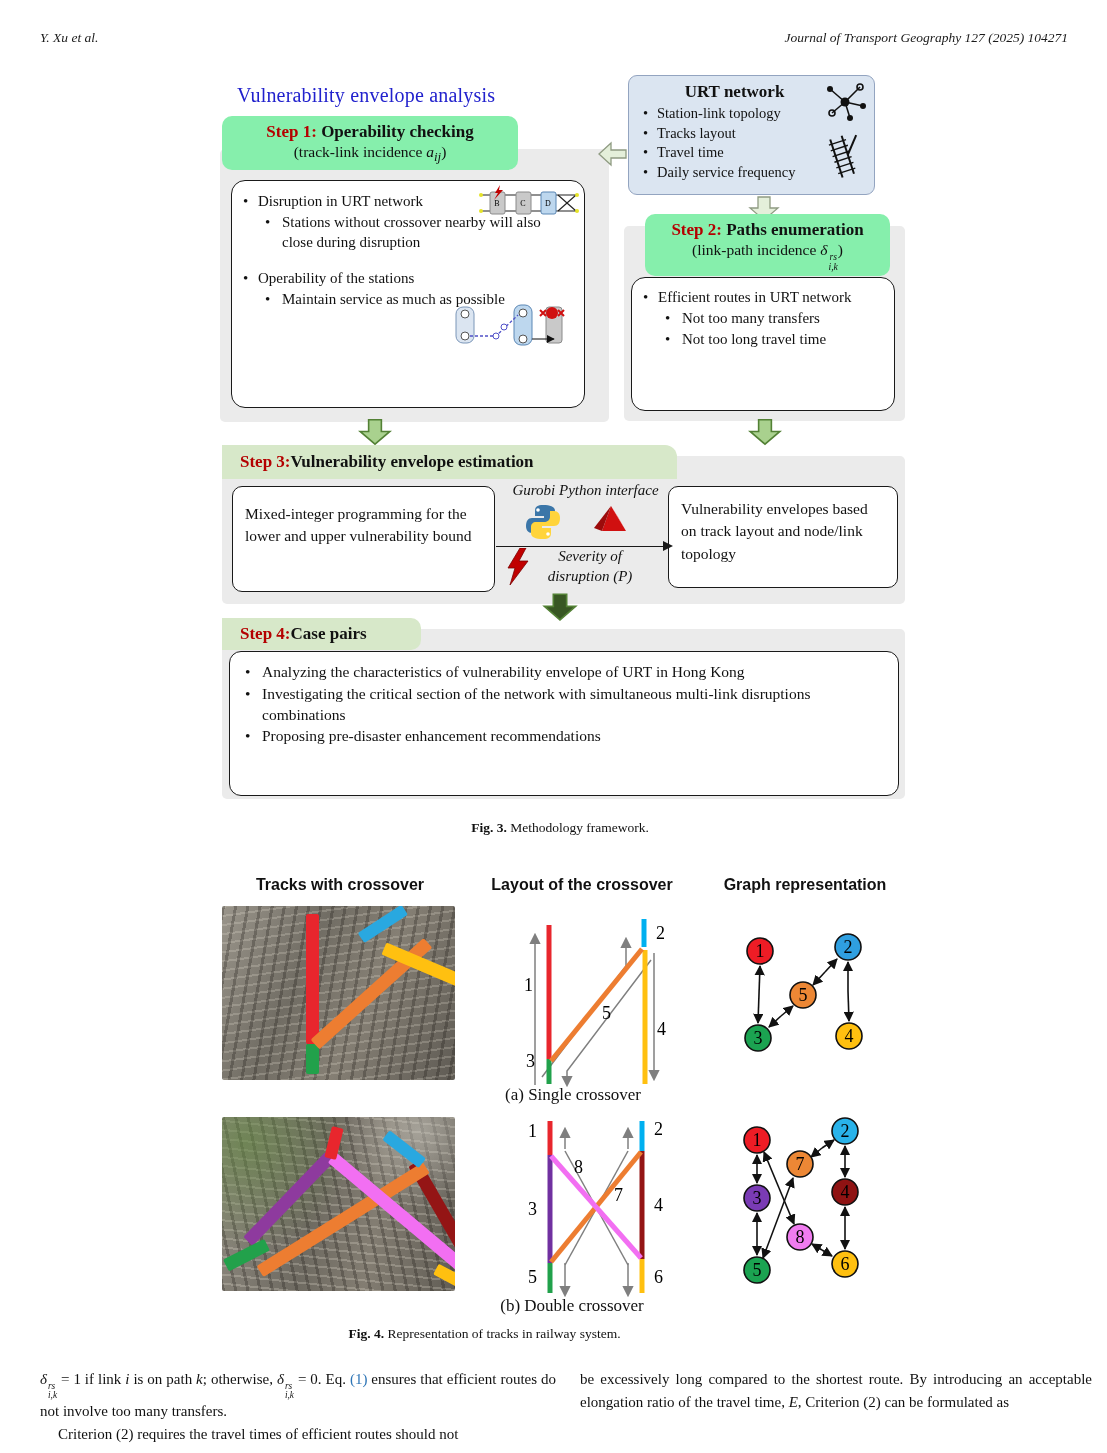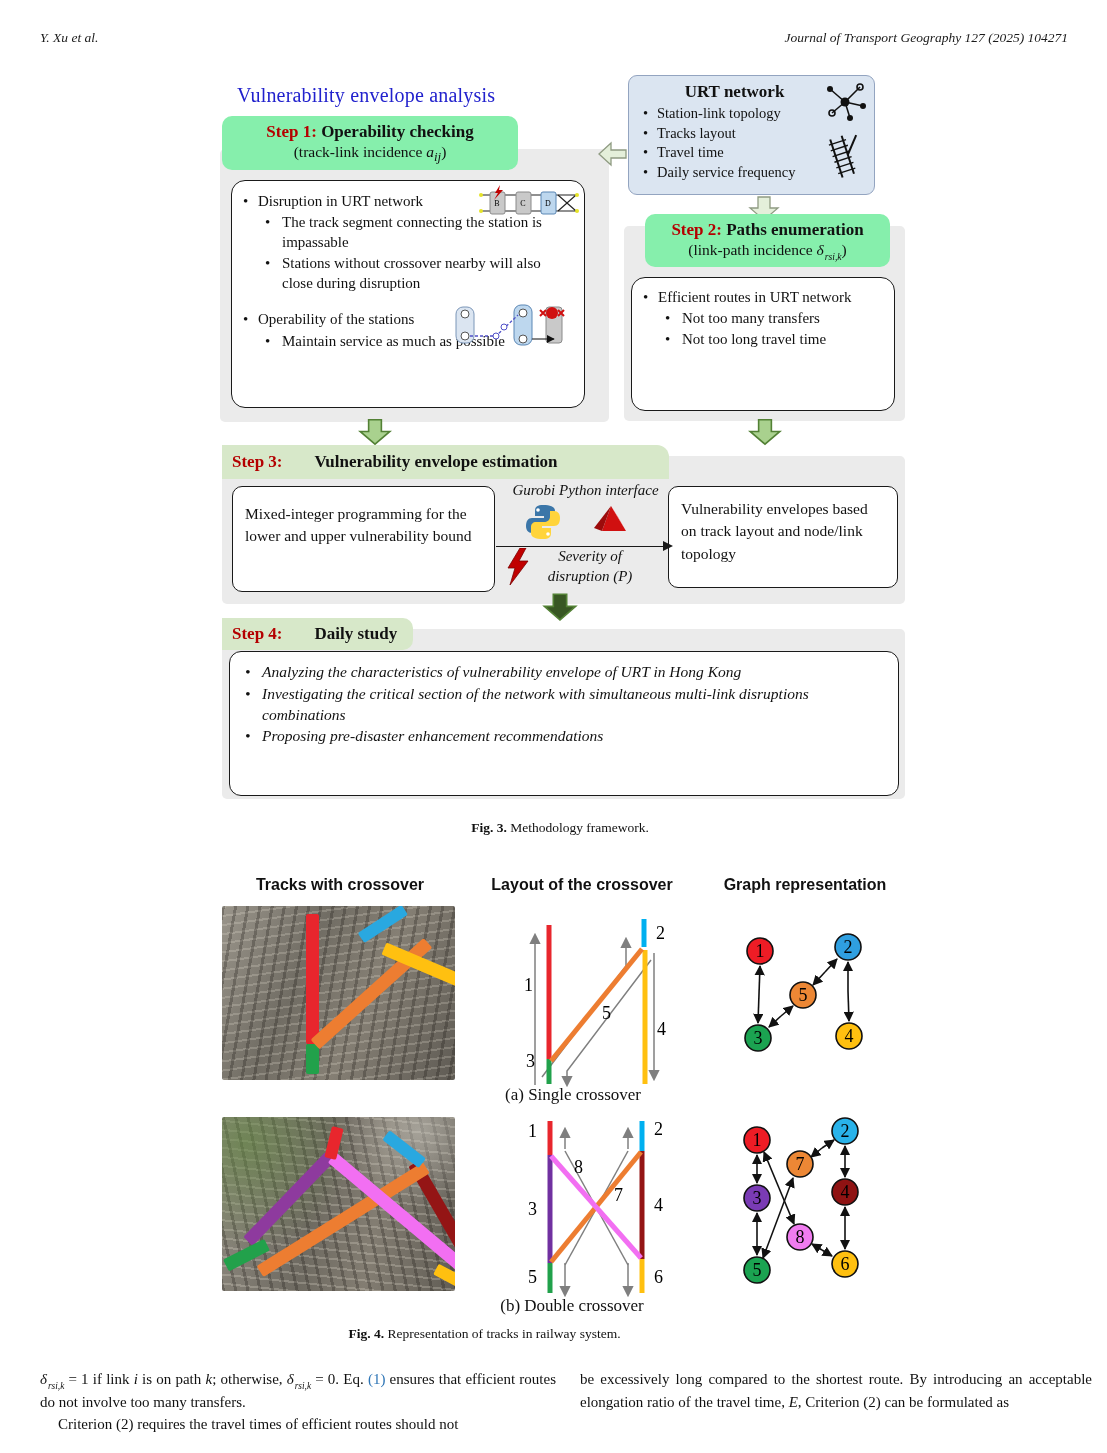--- a/index.html
+++ b/index.html
@@ -5,39 +5,39 @@
   html,body{margin:0;padding:0;background:#fff;}
   .page{position:relative;width:1107px;height:1453px;background:#ffffff;
         font-family:"Liberation Serif",serif;color:#111;overflow:hidden;}
   .abs{position:absolute;}
   .hdr{font-style:italic;font-size:13.5px;color:#1a1a1a;}
   .figtitle{font-weight:normal;font-size:20px;color:#2121cd;letter-spacing:.2px;}
   .stepbox{background:#86efac;border-radius:10px;text-align:center;padding:5px 4px;}
   .stepline{font-size:17px;font-weight:bold;line-height:1.25;}
   .steplabel{color:#b40000;}
   .stepsub{font-size:15.5px;font-weight:normal;line-height:1.25;}
-  .band{background:#d7e8c9;font-size:17px;font-weight:bold;display:flex;align-items:center;padding-left:10px;gap:32px;}
+  .band{background:#d7e8c9;font-size:17px;font-weight:bold;display:flex;align-items:center;padding-left:18px;}
   .panel{background:#ebebeb;border-radius:5px;}
   .wbox{background:#fff;border:1.6px solid #1a1a1a;border-radius:14px;box-sizing:border-box;}
   .urt{background:#dbe5f1;border:1.5px solid #93a4c0;border-radius:9px;box-sizing:border-box;}
   .urt-title{font-size:17px;font-weight:bold;text-align:center;padding:6px 40px 2px 6px;}
   .uli{position:relative;padding-left:20px;font-size:14.5px;line-height:1.36;}
   .uli::before{content:"\2022";position:absolute;left:6px;}
   .li{position:relative;padding-left:20px;font-size:15px;line-height:1.34;margin:1px 0;}
   .li::before{content:"\2022";position:absolute;left:5px;}
   .li2{position:relative;padding-left:44px;font-size:15px;line-height:1.34;margin:1px 0;}
   .li2::before{content:"\2022";position:absolute;left:27px;}
   .cap{font-size:13.5px;text-align:center;}
   .capb{font-weight:bold;}
   .colhdr{font-family:"Liberation Sans",sans-serif;font-weight:bold;font-size:16px;text-align:center;}
   .scap{font-size:17px;text-align:center;}
   .bodycol{font-size:15px;line-height:1.5;text-align:justify;}
   .itl{font-style:italic;}
   .lnk{color:#2e75b6;}
-  .ssk{display:inline-flex;flex-direction:row;vertical-align:-0.5em;line-height:1;
+  .ssk{display:inline-flex;flex-direction:column;vertical-align:-0.5em;line-height:1;
        font-size:0.62em;font-style:italic;margin-left:1px;}
   .photo{position:absolute;overflow:hidden;border-radius:2px;
     background:
       repeating-linear-gradient(100deg, rgba(30,26,22,.28) 0 3px, rgba(0,0,0,0) 3px 12px),
       repeating-linear-gradient(172deg, rgba(246,240,226,.20) 0 2px, rgba(0,0,0,0) 2px 9px),
       linear-gradient(115deg,#9a958b 0%,#716d64 35%,#857f74 60%,#5f5b54 100%);}
   .photoB{background:
       radial-gradient(circle at 10% 15%, rgba(96,134,63,.6), rgba(0,0,0,0) 42%),
       radial-gradient(circle at 85% 8%, rgba(210,208,200,.5), rgba(0,0,0,0) 30%),
       repeating-linear-gradient(78deg, rgba(30,26,22,.28) 0 3px, rgba(0,0,0,0) 3px 12px),
@@ -75,21 +75,20 @@
   <div class="abs panel" style="left:222px;top:456px;width:683px;height:148px;"></div>
   <div class="abs panel" style="left:222px;top:629px;width:683px;height:170px;"></div>
 
   <div class="abs stepbox" style="left:222px;top:116px;width:288px;">
     <div class="stepline"><span class="steplabel">Step 1:</span><span> Operability checking</span></div>
     <div class="stepsub"><span>(track-link incidence </span><span class="itl">a</span><sub class="itl">ij</sub><span>)</span></div>
   </div>
 
   <div class="abs wbox" style="left:231px;top:180px;width:354px;height:228px;padding:9px 8px 6px 6px;">
     <div class="li" style="width:240px;">Disruption in URT network</div>
-    <div class="li2" style="padding-right:26px;">The track segment connecting the station is impassable</div>
     <div class="li2" style="padding-right:12px;">Stations without crossover nearby will also close during disruption</div>
     <div class="li" style="margin-top:16px;width:220px;">Operability of the stations</div>
     <div class="li2">Maintain service as much as possible</div>
 
     <svg class="abs" style="right:4px;top:4px;" width="102" height="36" viewBox="0 0 102 36">
       <line x1="2" y1="10" x2="100" y2="10" stroke="#222" stroke-width="1.2"></line>
       <line x1="2" y1="26" x2="100" y2="26" stroke="#222" stroke-width="1.2"></line>
       <line x1="80" y1="10" x2="98" y2="26" stroke="#222" stroke-width="1.2"></line>
       <line x1="80" y1="26" x2="98" y2="10" stroke="#222" stroke-width="1.2"></line>
       <circle cx="3" cy="10" r="2" fill="#e6e329"></circle>
@@ -216,24 +215,24 @@
     <path d="M14,0 L2,20 H9 L4,37 L22,13 H13 L20,0 Z" fill="#c00000" stroke="#7a0000" stroke-width="0.8"></path>
   </svg>
   <div class="abs itl" style="left:534px;top:547px;width:112px;text-align:center;font-size:15px;line-height:1.3;">Severity of disruption (P)</div>
 
   <svg class="abs" style="left:542px;top:592px;" width="36" height="30" viewBox="0 0 32 27">
     <path d="M10,2 H22 V13 H30 L16,25 L2,13 H10 Z" fill="#385723" stroke="#538135" stroke-width="1.5"></path>
   </svg>
 
   <div class="abs band" style="left:222px;top:618px;width:181px;height:32px;border-radius:0 10px 10px 0;">
     <span class="steplabel">Step 4:</span>
-      <span> Daily study</span>
-  </div>
-
-  <div class="abs wbox" style="left:229px;top:651px;width:670px;height:145px;border-radius:12px;padding:9px 16px 6px 10px;font-style:italic;">
+      <span> Case pairs</span>
+  </div>
+
+  <div class="abs wbox" style="left:229px;top:651px;width:670px;height:145px;border-radius:12px;padding:9px 16px 6px 10px;">
     <div class="li" style="font-size:15.5px;padding-left:22px;">Analyzing the  characteristics of vulnerability envelope of URT in Hong Kong</div>
     <div class="li" style="font-size:15.5px;padding-left:22px;">Investigating the critical section of the network with simultaneous multi-link disruptions combinations</div>
     <div class="li" style="font-size:15.5px;padding-left:22px;">Proposing pre-disaster enhancement recommendations</div>
   </div>
 
   <div class="abs cap" style="left:215px;top:820px;width:690px;">
     <span class="capb">Fig. 3.</span><span> Methodology framework.</span>
   </div>
 
   <div class="abs colhdr" style="left:222px;top:876px;width:236px;">Tracks with crossover</div>

